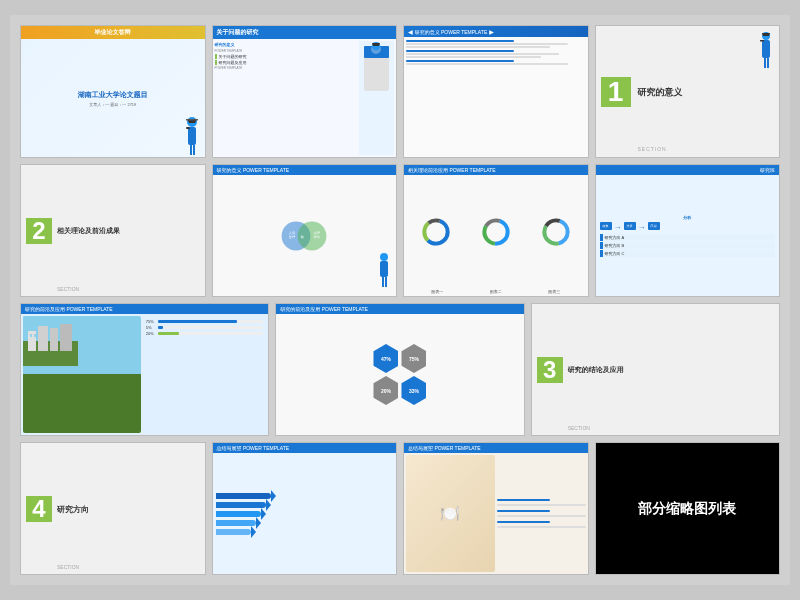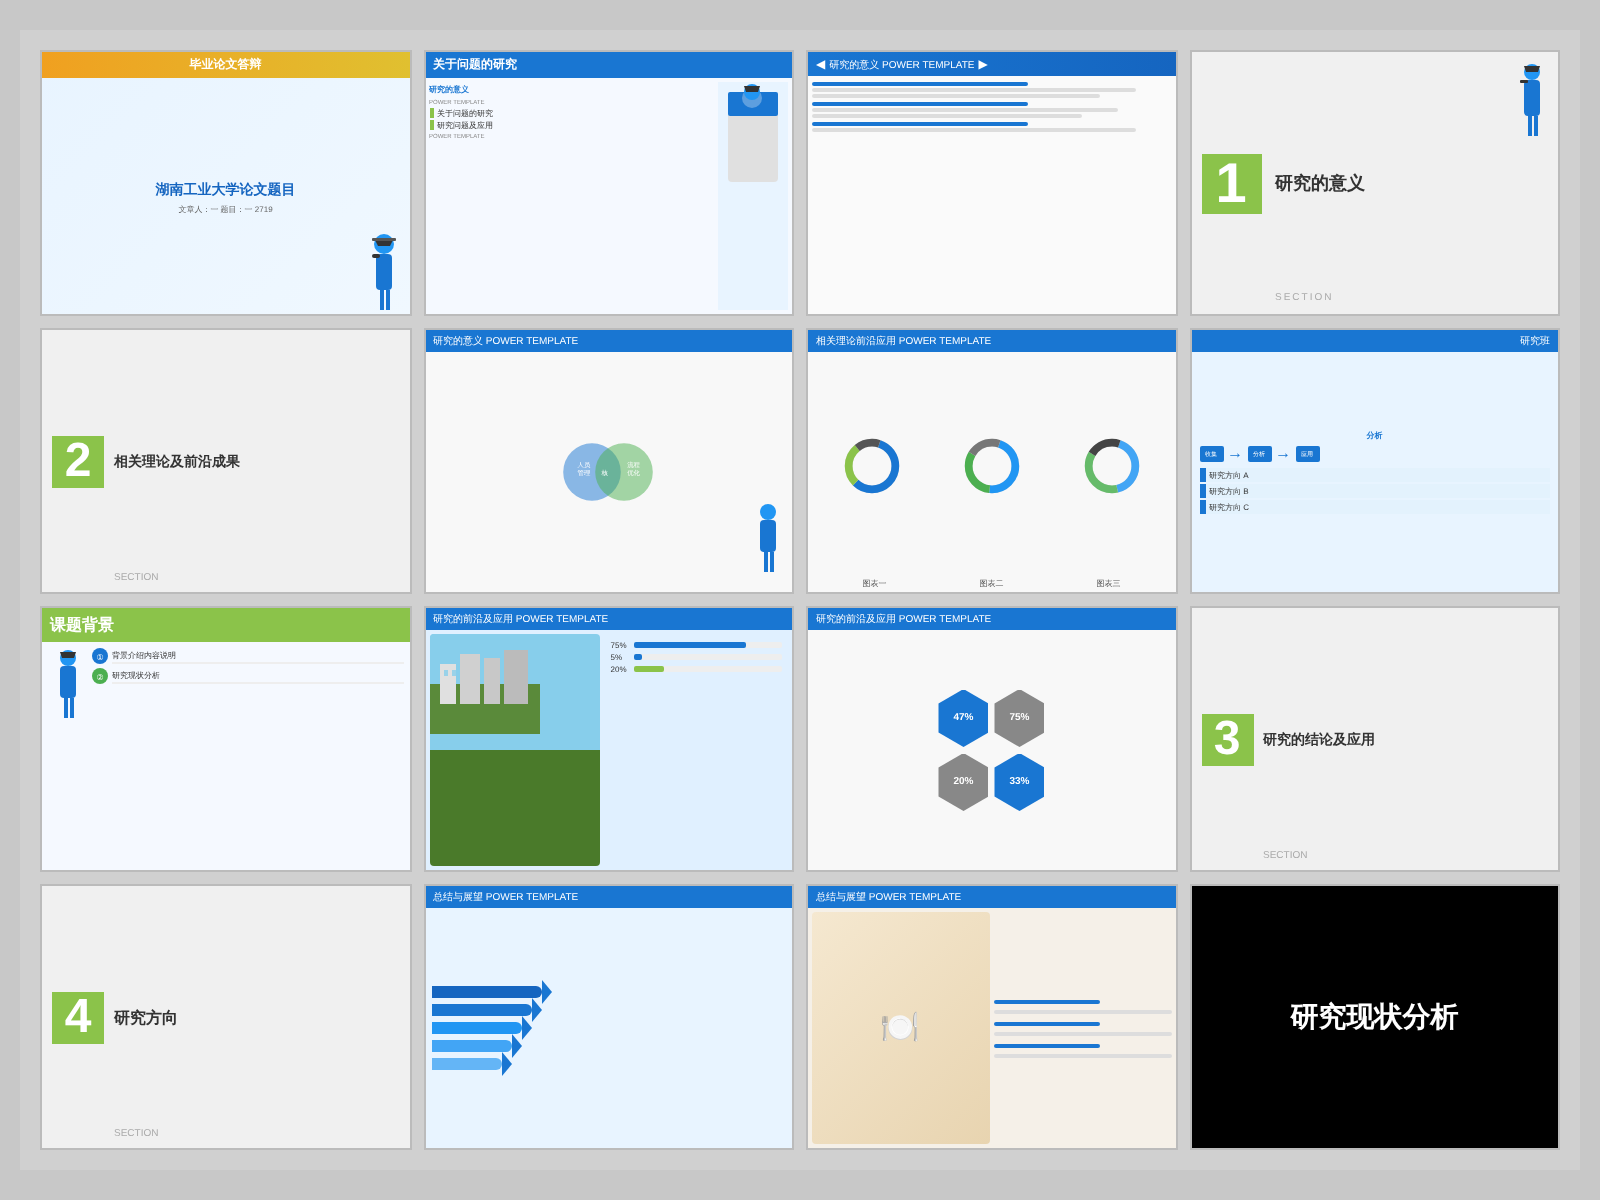--- a/index.html
+++ b/index.html
@@ -494,42 +494,20 @@
             <div class="abox" style="margin-top:1px;">研究方向 B</div>
             <div class="abox" style="margin-top:1px;">研究方向 C</div>
           </div>
         </div>
       </div>
     </div>
   </div>
 
   <div class="gallery-row">
 
-    <div class="slide-thumb background-slide">
-      <div class="background-slide header" style="background:#8BC34A; color:#fff; font-size:8px; font-weight:bold; padding:3px 4px;">课题背景</div>
-      <div style="flex:1; padding:3px; display:flex; gap:2px;">
-        <svg width="20" height="50" viewBox="0 0 20 50">
-          <ellipse cx="10" cy="5" rx="4" ry="4" fill="#2196F3"></ellipse>
-          <rect x="6" y="9" width="8" height="16" rx="2" fill="#1976D2"></rect>
-          <rect x="8" y="25" width="2" height="10" fill="#1976D2"></rect>
-          <rect x="11" y="25" width="2" height="10" fill="#1976D2"></rect>
-          <polygon points="6,2 14,2 13,5 7,5" fill="#333"></polygon>
-        </svg>
-        <div style="flex:1; display:flex; flex-direction:column; gap:2px;">
-          <div style="display:flex; align-items:center; gap:2px;">
-            <div style="width:8px; height:8px; background:#1976D2; border-radius:50%; font-size:4px; color:#fff; display:flex; align-items:center; justify-content:center;">①</div>
-            <div style="font-size:4px; color:#333; flex:1; border-bottom:1px solid #eee; padding-bottom:1px;">背景介绍内容说明</div>
-          </div>
-          <div style="display:flex; align-items:center; gap:2px;">
-            <div style="width:8px; height:8px; background:#4CAF50; border-radius:50%; font-size:4px; color:#fff; display:flex; align-items:center; justify-content:center;">②</div>
-            <div style="font-size:4px; color:#333; flex:1; border-bottom:1px solid #eee; padding-bottom:1px;">研究现状分析</div>
-          </div>
-        </div>
-      </div>
-    </div>
 
     <div class="slide-thumb city-slide">
       <div class="city-slide header" style="background:#1976D2; color:#fff; font-size:5px; padding:2px 4px;">研究的前沿及应用 POWER TEMPLATE</div>
       <div style="flex:1; display:flex; gap:2px; padding:2px;">
         <div class="city-img" style="width:55px; flex-shrink:0; border-radius:2px;">
           <svg width="55" height="50" viewBox="0 0 55 50">
             <rect width="55" height="25" fill="#87CEEB"></rect>
             <rect y="25" width="55" height="25" fill="#5a8a3a"></rect>
             <rect x="5" y="15" width="8" height="20" fill="#e0e0e0"></rect>
             <rect x="15" y="10" width="10" height="25" fill="#d0d0d0"></rect>
@@ -619,16 +597,16 @@
           <div class="mini-line"></div>
           <div class="mini-line accent" style="margin-top:2px;"></div>
           <div class="mini-line"></div>
           <div class="mini-line accent" style="margin-top:2px;"></div>
           <div class="mini-line"></div>
         </div>
       </div>
     </div>
 
     <div class="slide-thumb label-tile">
-      <div class="label-text">研究现状分析</div>
+      <div class="label-text">部分缩略图列表</div>
     </div>
   </div>
 </div>
 
 </body></html>

